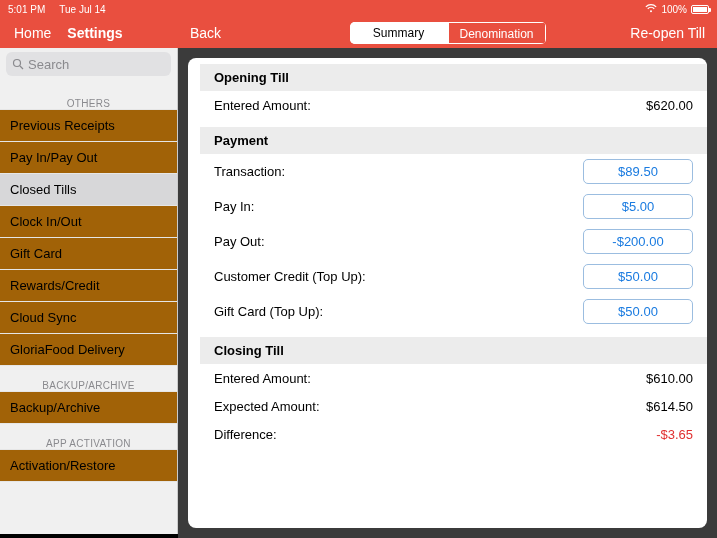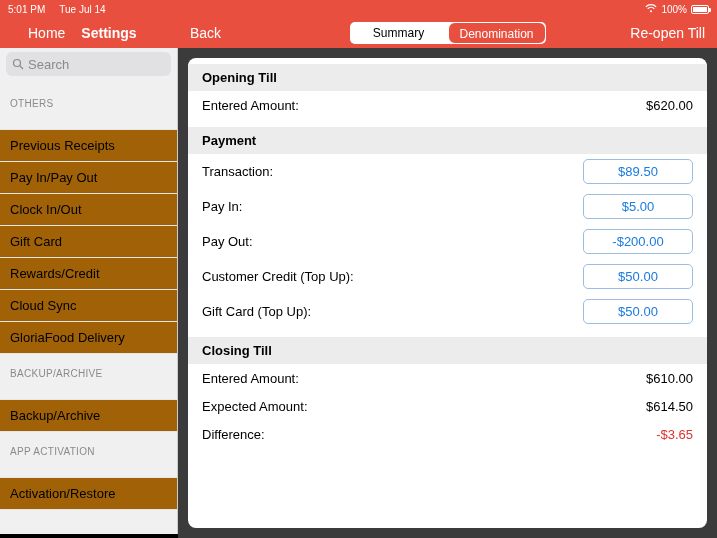--- a/index.html
+++ b/index.html
@@ -3,40 +3,40 @@
 <meta charset="utf-8">
 <style>
 * { margin: 0; padding: 0; box-sizing: border-box; font-family: -apple-system, "Helvetica Neue", Arial, sans-serif; }
 html, body { width: 717px; height: 538px; overflow: hidden; background: #000; }
 
 .statusbar { position: absolute; top: 0; left: 0; right: 0; height: 18px; background: #e94f3f; color: #fff; font-size: 10px; display: flex; align-items: center; padding: 0 8px; }
 .statusbar .sb-right { margin-left: auto; display: flex; align-items: center; gap: 4px; }
 .statusbar .sb-time { margin-right: 14px; }
 
 .topbar { position: absolute; top: 18px; left: 0; right: 0; height: 30px; background: #e94f3f; color: #fff; display: flex; align-items: center; }
-.topbar-left { width: 178px; display: flex; align-items: center; padding: 0 28px; gap: 16px; font-size: 14px; }
+.topbar-left { width: 178px; display: flex; align-items: center; padding: 0 14px; gap: 16px; font-size: 14px; }
 .topbar-left .active { font-weight: 600; }
 .topbar-right { flex: 1; display: flex; align-items: center; position: relative; padding: 0 12px; }
 .topbar-right .back { font-size: 14px; }
 .topbar-right .reopen { margin-left: auto; font-size: 14px; }
 .segment { position: absolute; left: 50%; transform: translateX(-50%); display: flex; background: #fff; border-radius: 5px; overflow: hidden; height: 22px; }
-.segment div { width: 98px; text-align: center; font-size: 12px; line-height: 22px; cursor: pointer; border-radius: 7px; }
+.segment div { width: 98px; text-align: center; font-size: 12px; line-height: 22px; cursor: pointer; }
 .segment .seg-active { background: #fff; color: #000; }
 .segment .seg-inactive { background: #e94f3f; color: #fff; border: 1px solid #fff; }
 
 .sidebar { position: absolute; top: 48px; left: 0; width: 178px; bottom: 4px; background: #f0f0f0; border-right: 1px solid #ccc; overflow: hidden; }
 .search { margin: 4px 6px 8px 6px; background: #e1e1e3; border-radius: 6px; height: 24px; display: flex; align-items: center; padding: 0 6px; color: #8a8a8e; font-size: 13px; }
 .search svg { margin-right: 4px; flex-shrink: 0; }
-.section-header { font-size: 10px; color: #8a8a8e; padding: 14px 10px 20px 10px; text-transform: uppercase; letter-spacing: 0.3px; }
+.section-header { font-size: 10px; color: #8a8a8e; padding: 14px 10px 0 10px; text-transform: uppercase; letter-spacing: 0.3px; text-align: center; }
 .side-item { background: #a16207; padding: 8px 10px; font-size: 13px; color: #000; border-bottom: 1px solid #e6e6e6; cursor: pointer; }
 .side-item.selected { background: #d7d7d9; }
 .side-group-top { border-top: 1px solid #e6e6e6; }
 
 .main { position: absolute; top: 48px; left: 178px; right: 0; bottom: 0; background: #3b3b3b; padding: 10px; }
-.card { background: #fff; border-radius: 8px; height: 100%; overflow-y: auto; padding: 6px 0 20px 0; }
+.card { background: #fff; border-radius: 8px; height: 100%; overflow-y: auto; padding: 6px 0 20px 12px; }
 .sec-head { background: #ececec; font-weight: 600; font-size: 13px; padding: 6px 14px; margin-top: 8px; }
 .sec-head:first-child { margin-top: 0; }
 .row { display: flex; align-items: center; padding: 5px 14px; font-size: 13px; min-height: 28px; }
 .row .label { flex: 1; color: #000; }
 .row .val { color: #000; }
 .row .val.neg { color: #e02f2f; }
 .btn-val { border: 1px solid #9bbde0; border-radius: 5px; color: #1a7be0; width: 110px; text-align: center; padding: 4px 0; font-size: 13px; cursor: pointer; background: #fff; }
 
 .battery { display:inline-block; width:18px; height:9px; border:1px solid #fff; border-radius:2px; position:relative; }
 .battery::after { content:""; position:absolute; right:-3px; top:2px; width:2px; height:4px; background:#fff; border-radius:0 1px 1px 0;}
@@ -81,20 +81,21 @@
     <svg width="12" height="12" viewBox="0 0 12 12">
         <circle cx="5" cy="5" r="3.5" stroke="#8a8a8e" stroke-width="1.2" fill="none"></circle>
         <line x1="8" y1="8" x2="11" y2="11" stroke="#8a8a8e" stroke-width="1.2"></line>
       </svg>
     <span>Search</span>
   </div>
 
   <div class="section-header">OTHERS</div>
   <div class="side-item side-group-top">Previous Receipts</div>
   <div class="side-item">Pay In/Pay Out</div>
+  <div class="side-item selected">Closed Tills</div>
   <div class="side-item">Clock In/Out</div>
   <div class="side-item">Gift Card</div>
   <div class="side-item">Rewards/Credit</div>
   <div class="side-item">Cloud Sync</div>
   <div class="side-item">GloriaFood Delivery</div>
 
   <div class="section-header">BACKUP/ARCHIVE</div>
   <div class="side-item side-group-top">Backup/Archive</div>
 
   <div class="section-header">APP ACTIVATION</div>

